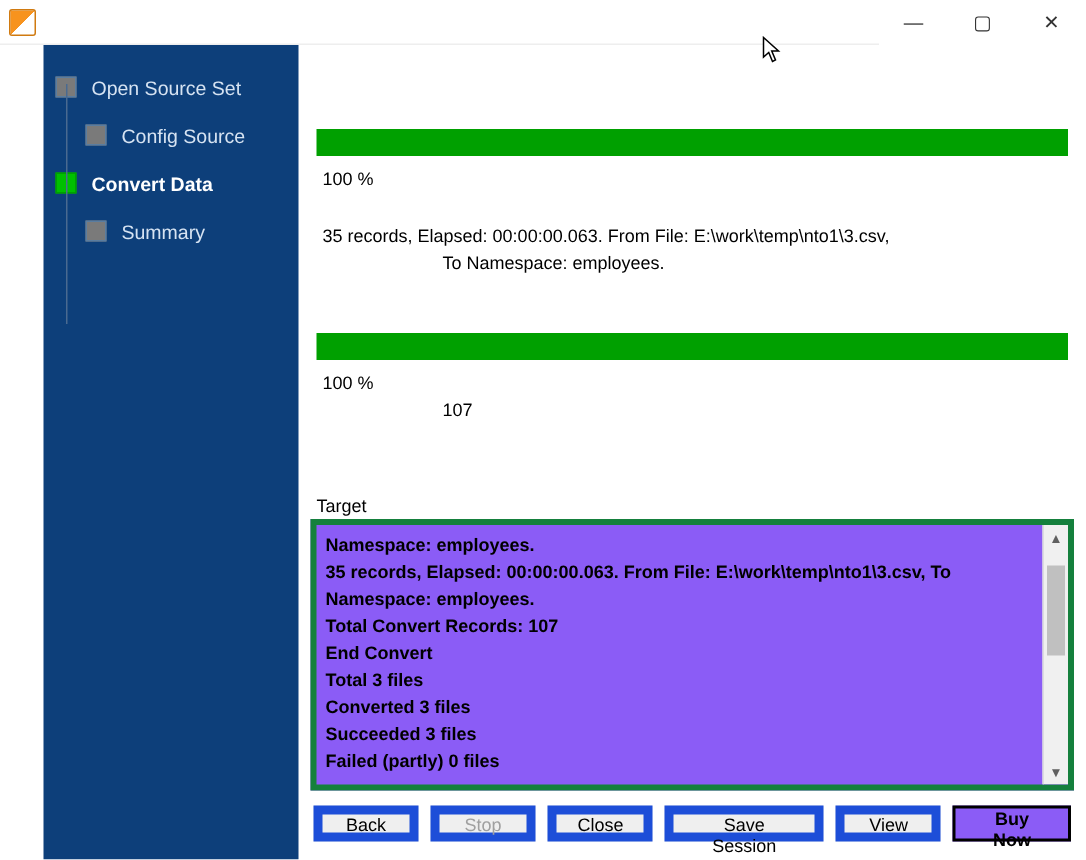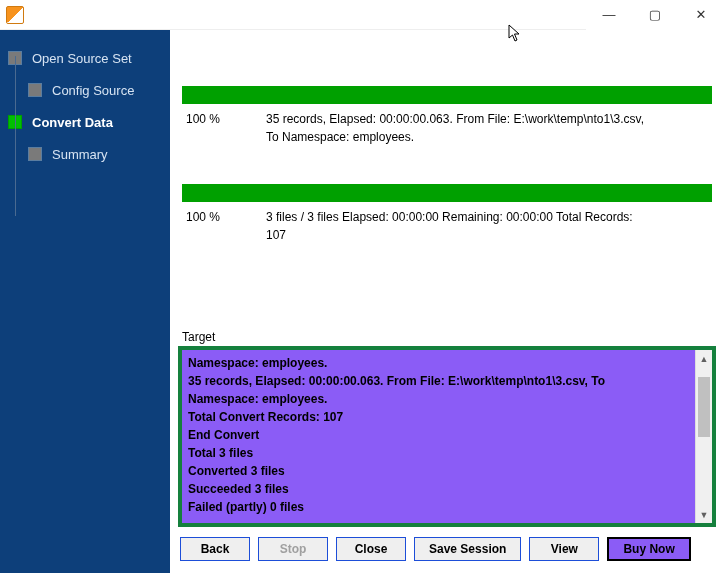--- a/index.html
+++ b/index.html
@@ -31,20 +31,21 @@
     .win-btn {
       width: 46px; height: 30px;
       display: flex; align-items: center; justify-content: center;
       font-size: 13px;
       color: #333;
       background: #fff;
     }
     .content {
       display: flex;
       height: 543px;
+      margin-left: 29px;
     }
     .sidebar {
       width: 170px;
       background: #0d3f7a;
       color: #fff;
       padding-top: 12px;
       position: relative;
     }
     .step {
       display: flex;
@@ -94,20 +95,21 @@
       width: 100%;
     }
     .progress-bar.first { margin-top: 40px; }
     .progress-text {
       padding: 0 4px;
       line-height: 1.5;
     }
     .pt-row {
       display: flex;
       gap: 20px;
+      flex-direction: column;
     }
     .pt-pct { width: 60px; }
     .pt-rest { flex: 1; }
     .output-label {
       margin-top: 10px;
       padding: 2px 4px;
     }
     .output-box {
       flex: 1;
       border: 4px solid #15803d;
@@ -148,25 +150,24 @@
     .button-row {
       display: flex;
       gap: 8px;
       padding: 10px 2px 4px 2px;
       justify-content: flex-start;
     }
     .btn {
       height: 24px;
       padding: 0 14px;
       background: #efefef;
-      border: 1px solid #1d4ed8;
+      border: 6px solid #1d4ed8;
       font-family: inherit;
       font-size: 12px;
       min-width: 70px;
-      font-weight: bold;
     }
     .btn[disabled] {
       color: #a0a0a0;
     }
     .btn.buy {
       border: 2px solid #000;
       font-weight: bold;
       background: #8b5cf6;
     }
     .cursor {
@@ -221,21 +222,20 @@
           <span class="pt-pct">100 %</span>
           <span class="pt-rest">35 records,    Elapsed: 00:00:00.063.    From File: E:\work\temp\nto1\3.csv,</span>
         </div>
         <div style="padding-left:80px;">To Namespace: employees.</div>
       </div>
 
       <div class="progress-bar"></div>
       <div class="progress-text">
         <div class="pt-row">
           <span class="pt-pct">100 %</span>
-          <span class="pt-rest">3 files / 3 files    Elapsed: 00:00:00    Remaining: 00:00:00    Total Records:</span>
         </div>
         <div style="padding-left:80px;">107</div>
       </div>
 
     </div>
 
     <div class="output-label">Target</div>
     <div class="output-box">
       <div class="output-content" id="output-content">Namespace: employees.
 35 records,    Elapsed: 00:00:00.063.    From File: E:\work\temp\nto1\3.csv,    To

